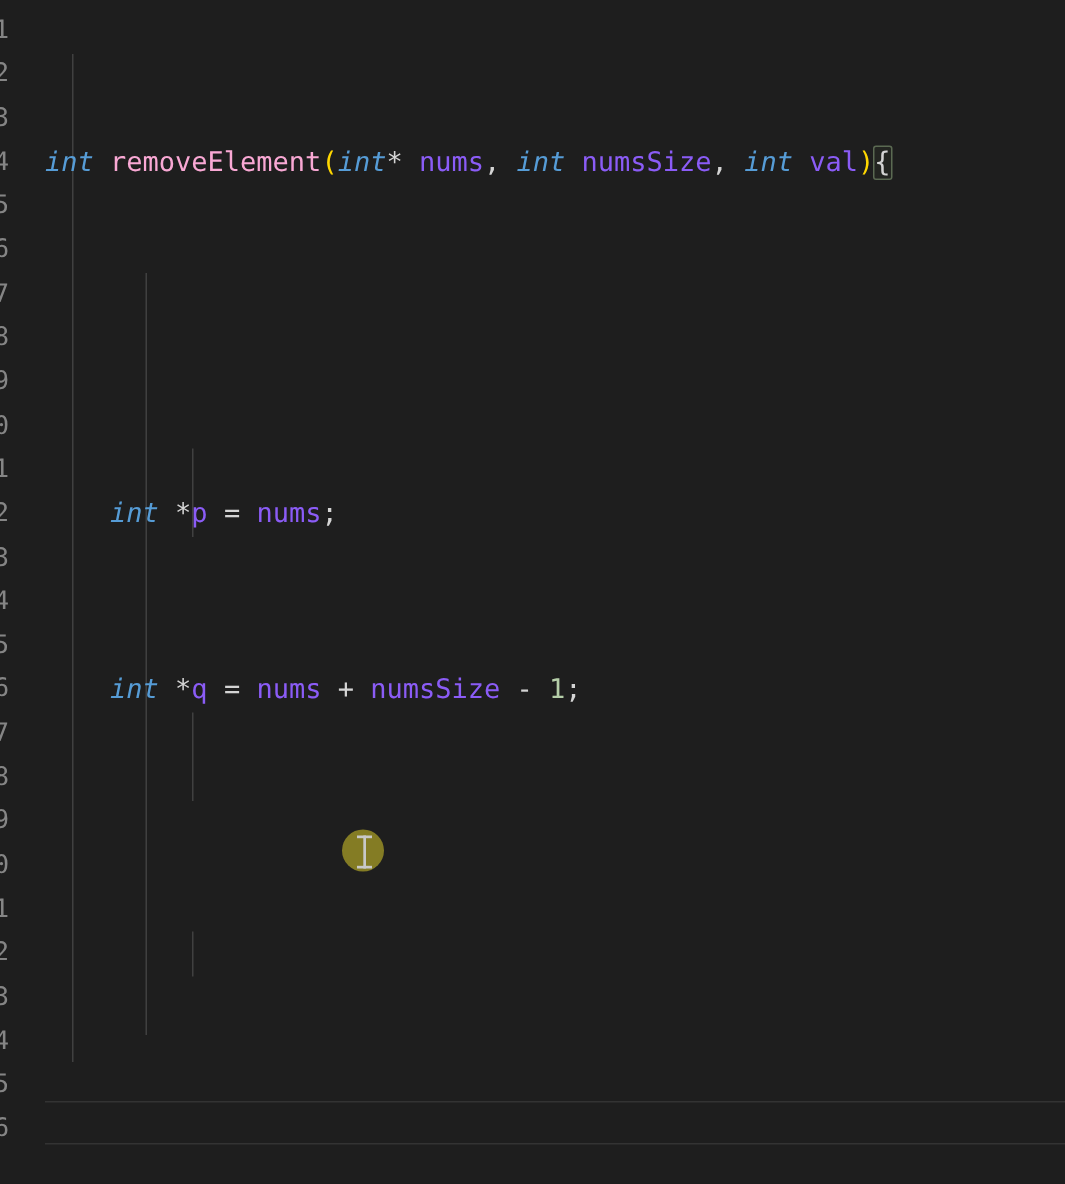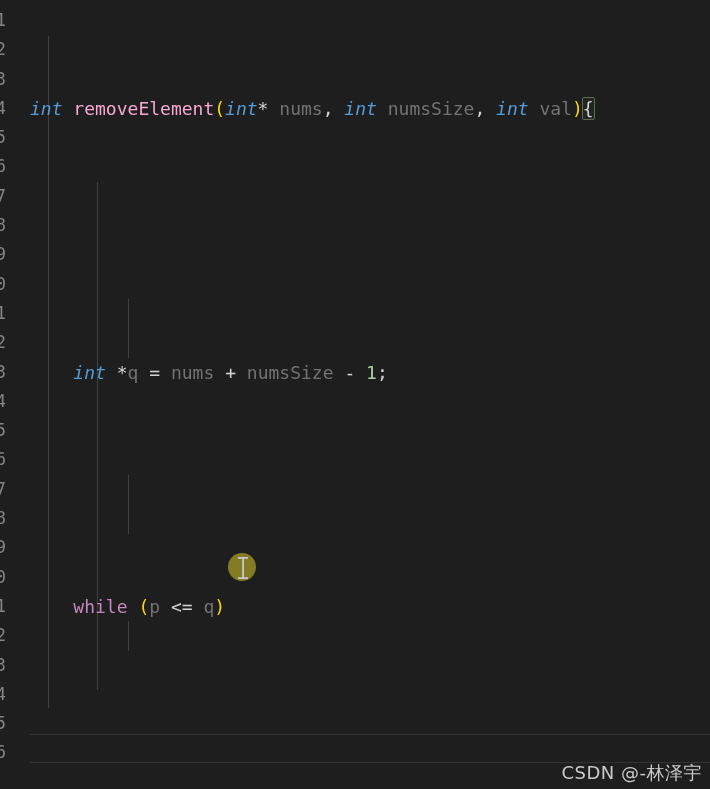--- a/index.html
+++ b/index.html
@@ -62,21 +62,21 @@
     top: 0;
     width: 1px;
     background: #404040;
     pointer-events: none;
   }
 
   
   .kw      { color: #569cd6; font-style: italic; }  
   .ctrl    { color: #c586c0; }  
   .fn      { color: #f9a8d4; }  
-  .var     { color: #737373; }  
+  .var     { color: #8b5cf6; }  
   .num     { color: #b5cea8; }
   .punc    { color: #d4d4d4; }
   .paren1  { color: #ffd700; }
   .op      { color: #d4d4d4; }
 
   
   .bracket-match {
     outline: 1px solid #5b6a52;
     background: rgba(70, 90, 60, 0.12);
     border-radius: 1px;
@@ -162,26 +162,26 @@
   <div class="guide" style="left:128px; top:621px; height:30px;"></div>
 
   <div id="current-line" style="top:734px;"></div>
 
   <div id="code">
 
     <div class="line"><span class="kw">int</span><span class="punc"> </span><span class="fn">removeElement</span><span class="paren1">(</span><span class="kw">int</span><span class="op">*</span><span class="punc"> </span><span class="var">nums</span><span class="punc">,</span><span class="punc"> </span><span class="kw">int</span><span class="punc"> </span><span class="var">numsSize</span><span class="punc">,</span><span class="punc"> </span><span class="kw">int</span><span class="punc"> </span><span class="var">val</span><span class="paren1">)</span><span class="punc bracket-match">{</span></div>
 
     <div class="line"></div>
 
+    <div class="line">    <span class="kw">int</span><span class="punc"> </span><span class="op">*</span><span class="var">p</span><span class="punc"> </span><span class="op">=</span><span class="punc"> </span><span class="var">nums</span><span class="punc">;</span></div>
 
     <div class="line">    <span class="kw">int</span><span class="punc"> </span><span class="op">*</span><span class="var">q</span><span class="punc"> </span><span class="op">=</span><span class="punc"> </span><span class="var">nums</span><span class="punc"> </span><span class="op">+</span><span class="punc"> </span><span class="var">numsSize</span><span class="punc"> </span><span class="op">-</span><span class="punc"> </span><span class="num">1</span><span class="punc">;</span></div>
 
     <div class="line"></div>
 
-    <div class="line">    <span class="ctrl">while</span><span class="punc"> </span><span class="paren1">(</span><span class="var">p</span><span class="punc"> </span><span class="op">&lt;=</span><span class="punc"> </span><span class="var">q</span><span class="paren1">)</span></div>
 
     
 
     
 
     
 
     
 
     
@@ -222,15 +222,14 @@
 
   <div id="pointer-highlight" style="left:228px; top:553px;"></div>
   <svg id="mouse-cursor" style="left:236px; top:556px;" width="14" height="24" viewBox="0 0 14 24">
     <g fill="#c8c8c8">
       <rect x="2" y="1" width="10" height="1.8"></rect>
       <rect x="6.2" y="1" width="1.8" height="22"></rect>
       <rect x="2" y="21.2" width="10" height="1.8"></rect>
     </g>
   </svg>
 
-  <div id="watermark">CSDN @-林泽宇</div>
 
 </div>
 
 </body></html>

